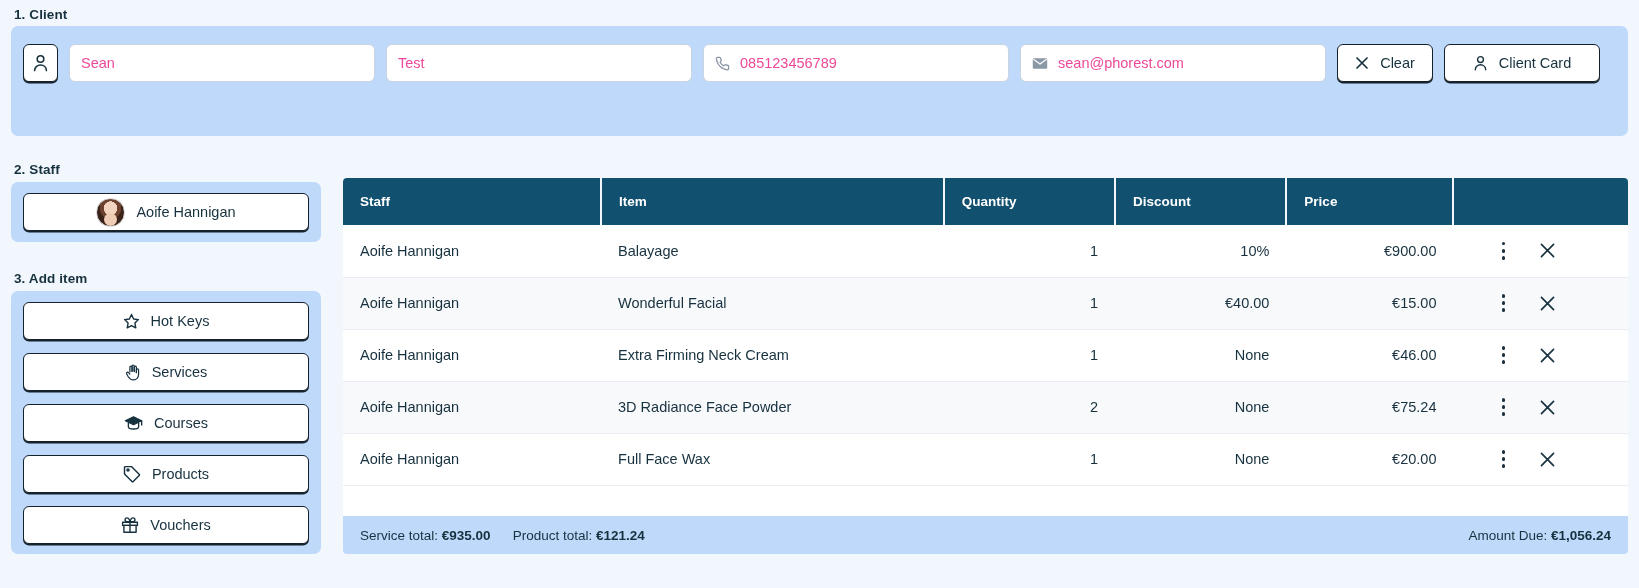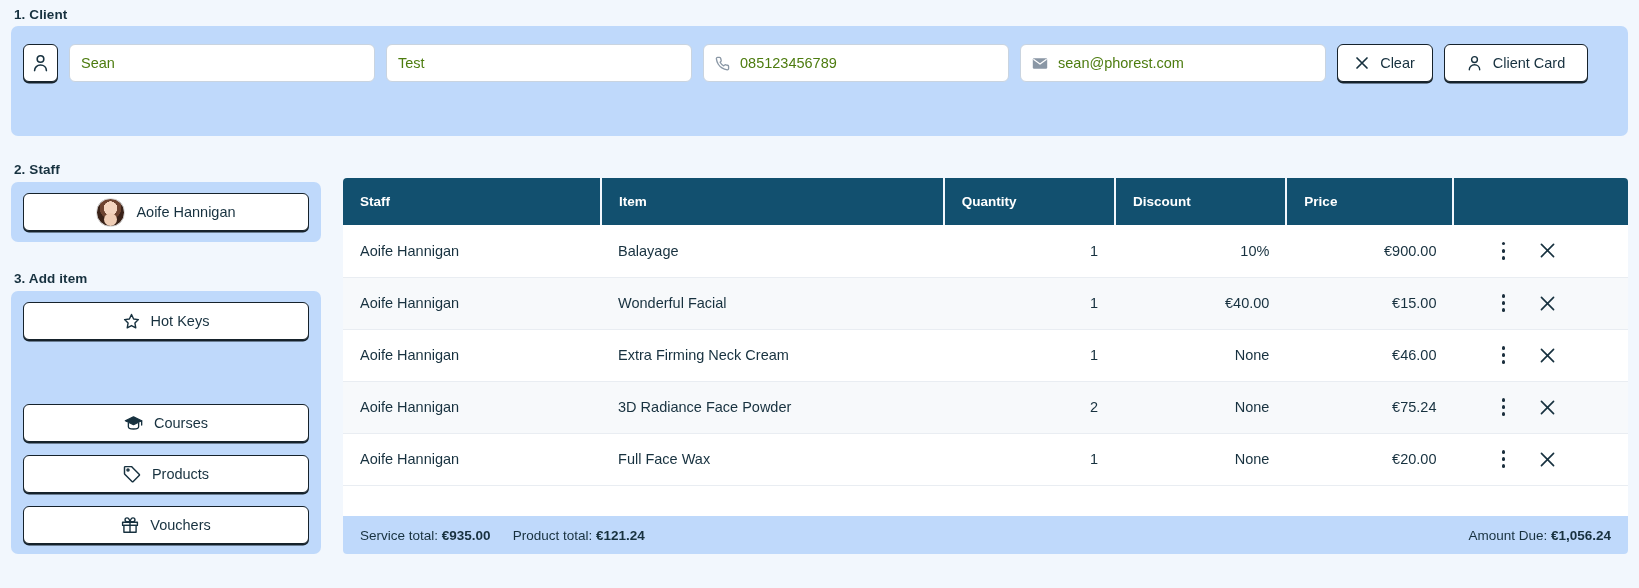--- a/index.html
+++ b/index.html
@@ -26,21 +26,21 @@
   }
   .field {
     background: #ffffff;
     border: 1px solid #c9d4e0;
     border-radius: 6px;
     height: 38px;
     display: flex;
     align-items: center;
     padding: 0 11px;
     font-size: 14.5px;
-    color: #4d7c0f;
+    color: #ec4899;
     gap: 10px;
   }
   .btn-outline {
     background: #ffffff;
     border: 1.6px solid #16222b;
     border-radius: 6px;
     height: 38px;
     display: flex;
     align-items: center;
     justify-content: center;
@@ -67,21 +67,21 @@
     border-radius: 6px;
     display: flex; align-items: center; justify-content: center;
     box-shadow: 0 1.5px 0 #16222b;
     cursor: pointer;
   }
   .f-first { width: 306px; }
   .f-last  { width: 306px; }
   .f-phone { width: 306px; }
   .f-email { width: 306px; }
   .b-clear { width: 96px; }
-  .b-card  { width: 144px; }
+  .b-card  { width: 156px; }
 
   .balance-btn {
     position: absolute; left: 12px; top: 66px;
     height: 36px; min-width: 208px;
     background: #f5bc2a;
     border: 1.6px solid #16222b;
     border-radius: 6px;
     display: flex; align-items: center; justify-content: center;
     font-size: 14.5px; color: #17313f;
     padding: 0 18px;
@@ -268,20 +268,31 @@
 
     <div class="btn-outline add-btn" style="top:11px">
       <span class="ico">
         <svg width="17" height="17" viewBox="0 0 18 18" fill="none" stroke="#17313f" stroke-width="1.5" stroke-linejoin="round">
           <path d="M9 1.6l2.25 4.7 5.05.7-3.67 3.6.88 5.1L9 13.3l-4.51 2.4.88-5.1L1.7 7l5.05-.7z"></path>
         </svg>
       </span>
       <span>Hot Keys</span>
     </div>
 
+    <div class="btn-outline add-btn" style="top:62px">
+      <span class="ico">
+        <svg width="16" height="17" viewBox="0 0 16 18" fill="none" stroke="#17313f" stroke-width="1.3" stroke-linecap="round" stroke-linejoin="round">
+          <path d="M4.7 8.4V3.3a1.15 1.15 0 0 1 2.3 0v4.5"></path>
+          <path d="M7 7.8V2.2a1.15 1.15 0 0 1 2.3 0v5.6"></path>
+          <path d="M9.3 8V3.4a1.15 1.15 0 0 1 2.3 0V9"></path>
+          <path d="M11.6 9.2V6.2a1.15 1.15 0 0 1 2.3 0v4.6c0 3.4-2.3 6-5.5 6-3 0-4.4-1.5-5.6-3.6L1.3 10.4a1.2 1.2 0 0 1 2-1.3l1.4 1.6"></path>
+        </svg>
+      </span>
+      <span>Services</span>
+    </div>
 
     <div class="btn-outline add-btn" style="top:113px">
       <span class="ico">
         <svg width="19" height="17" viewBox="0 0 20 17" fill="none" stroke="#17313f" stroke-width="1.4" stroke-linejoin="round">
           <path d="M10 1.6 18.6 5.6 10 9.6 1.4 5.6z" fill="#17313f"></path>
           <path d="M4.6 7.6v4.2c0 1.3 2.4 2.5 5.4 2.5s5.4-1.2 5.4-2.5V7.6"></path>
           <path d="M18.6 5.8v4.4" stroke-linecap="round"></path>
         </svg>
       </span>
       <span>Courses</span>

